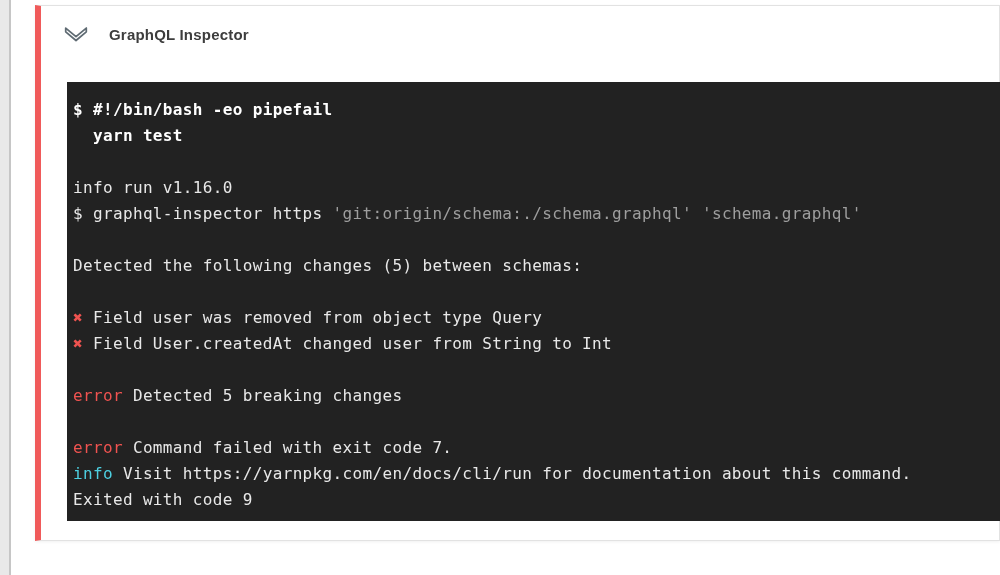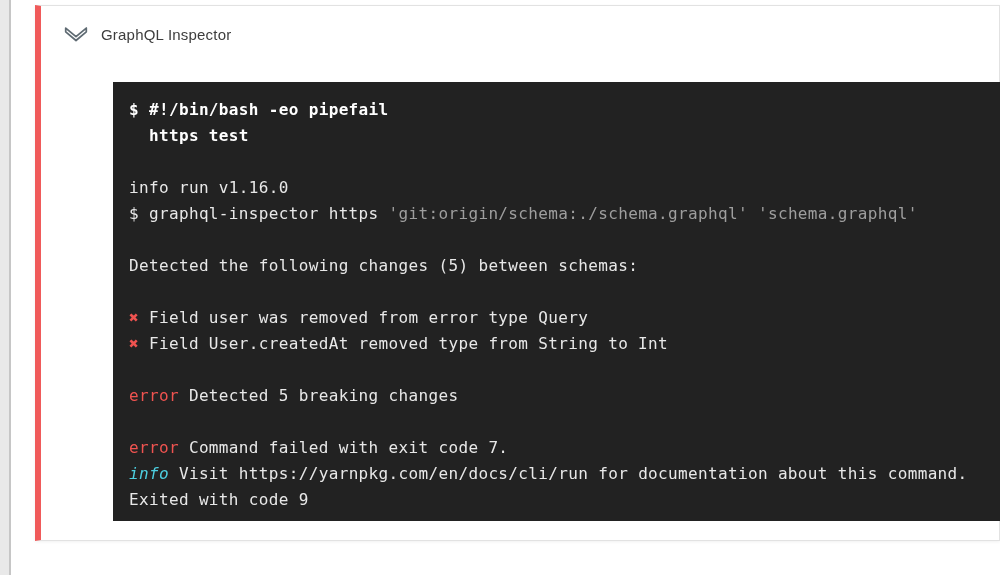--- a/index.html
+++ b/index.html
@@ -43,77 +43,76 @@
   .collapse-btn {
     background: none;
     border: none;
     padding: 0;
     margin: 0;
     cursor: pointer;
     display: flex;
     align-items: center;
   }
   .step-title {
-    margin: 0;
+    margin: 8px;
     font-size: 15px;
-    font-weight: normal;
+    font-weight: bold;
     color: #3d3d3d;
     letter-spacing: 0.2px;
   }
   .terminal {
     position: absolute;
     left: 26px; top: 76px;
     right: -1px; bottom: 19px;
     box-sizing: border-box;
     background: var(--term-bg, #222222);
-    padding: 15px 16px;
+    padding: 15px 6px;
     overflow: hidden;
     font-family: "DejaVu Sans Mono", monospace;
     font-size: 16px;
     line-height: 26px;
     letter-spacing: 0.35px;
     color: var(--c-plain, #e8e8e8);
-    margin-left: 46px;
   }
   .term-line {
     white-space: pre;
     min-height: 26px;
   }
   .seg-plain { color: var(--c-plain, #e8e8e8); }
   .seg-bold  { color: var(--c-bold, #ffffff); font-weight: bold; }
   .seg-red   { color: var(--c-red, #ef5350); }
-  .seg-cyan  { color: var(--c-cyan, #4dd0e1); font-style: italic; }
+  .seg-cyan  { color: var(--c-cyan, #4dd0e1); }
   .seg-gray  { color: var(--c-gray, #9e9e9e); }
 </style>
 </head>
 <body>
 
 <div class="left-rail"></div>
 
 <section class="step-card">
   <header class="step-header">
     <button class="collapse-btn">
       <svg width="26" height="20" viewBox="0 0 24 18" fill="none" xmlns="http://www.w3.org/2000/svg">
         <path d="M2.5 3.5 L12 11.5 L21.5 3.5 L21.5 7 L12 15 L2.5 7 Z" stroke="#5f6b73" stroke-width="1.6" stroke-linejoin="round" fill="none"></path>
       </svg>
     </button>
     <h2 class="step-title">GraphQL Inspector</h2>
   </header>
 
   <div class="terminal">
       <div class="term-line"><span class="seg-bold">$ #!/bin/bash -eo pipefail</span></div>
-      <div class="term-line"><span class="seg-bold">  https test</span></div>
+      <div class="term-line"><span class="seg-bold">  yarn test</span></div>
       <div class="term-line">&nbsp;</div>
       <div class="term-line"><span class="seg-plain">info run v1.16.0</span></div>
       <div class="term-line"><span class="seg-plain">$ graphql-inspector https </span><span class="seg-gray">'git:origin/schema:./schema.graphql'</span><span class="seg-plain"> </span><span class="seg-gray">'schema.graphql'</span></div>
       <div class="term-line">&nbsp;</div>
       <div class="term-line"><span class="seg-plain">Detected the following changes (5) between schemas:</span></div>
       <div class="term-line">&nbsp;</div>
-      <div class="term-line"><span class="seg-red">✖</span><span class="seg-plain"> Field user was removed from error type Query</span></div>
-      <div class="term-line"><span class="seg-red">✖</span><span class="seg-plain"> Field User.createdAt removed type from String to Int</span></div>
+      <div class="term-line"><span class="seg-red">✖</span><span class="seg-plain"> Field user was removed from object type Query</span></div>
+      <div class="term-line"><span class="seg-red">✖</span><span class="seg-plain"> Field User.createdAt changed user from String to Int</span></div>
       <div class="term-line">&nbsp;</div>
       <div class="term-line"><span class="seg-red">error</span><span class="seg-plain"> Detected 5 breaking changes</span></div>
       <div class="term-line">&nbsp;</div>
       <div class="term-line"><span class="seg-red">error</span><span class="seg-plain"> Command failed with exit code 7.</span></div>
       <div class="term-line"><span class="seg-cyan">info</span><span class="seg-plain"> Visit https://yarnpkg.com/en/docs/cli/run for documentation about this command.</span></div>
       <div class="term-line"><span class="seg-plain">Exited with code 9</span></div>
     </div>
 </section>
 
 </body></html>

